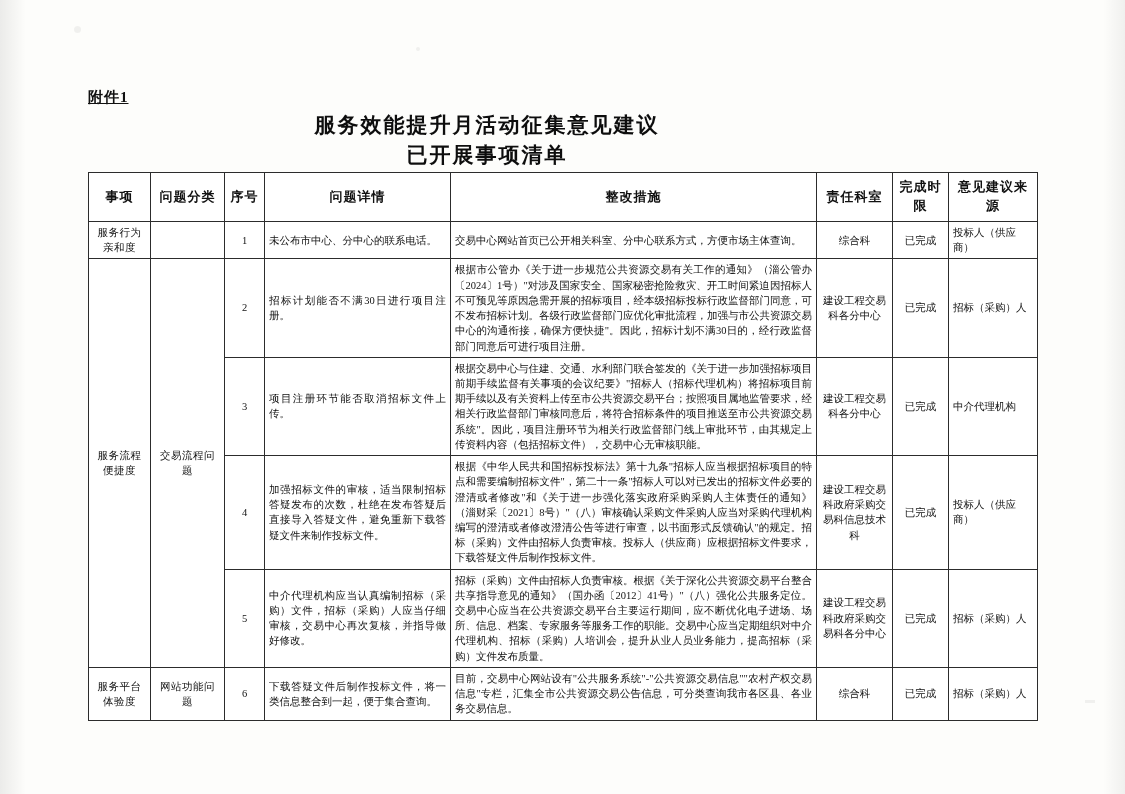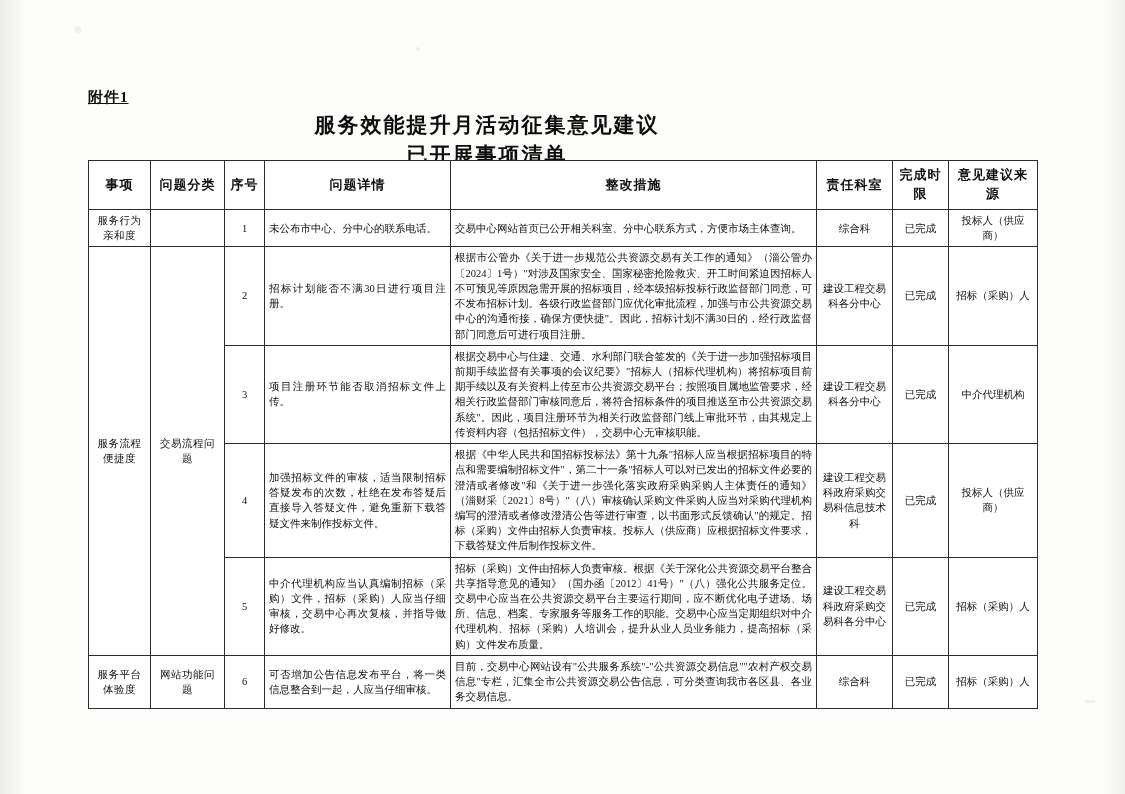--- a/index.html
+++ b/index.html
@@ -43,21 +43,21 @@
     letter-spacing: 2px;
     line-height: 30px;
     color: #0d0d0d;
   }
   .doc-title .line2 {
     display: block;
   }
   table.main {
     position: absolute;
     left: 88px;
-    top: 160px;
+    top: 172px;
     width: 949px;
     border-collapse: collapse;
     table-layout: fixed;
     background: #fff;
   }
   table.main th, table.main td {
     border: 1px solid #2c2c2c;
     vertical-align: middle;
     padding: 3px 4px;
     font-size: 10.5px;
@@ -93,21 +93,20 @@
   td.dept {
     text-align: center;
     font-size: 10.5px;
     line-height: 1.5;
   }
   td.deadline {
     text-align: center;
     font-size: 10.5px;
   }
   td.source {
-    text-align: center;
     font-size: 10.5px;
   }
   .col1 { width: 62px; }
   .col2 { width: 74px; }
   .col3 { width: 40px; }
   .col4 { width: 186px; }
   .col5 { width: 366px; }
   .col6 { width: 76px; }
   .col7 { width: 56px; }
   .col8 { width: 89px; }
@@ -214,21 +213,21 @@
         <td class="c-just">中介代理机构应当认真编制招标（采购）文件，招标（采购）人应当仔细审核，交易中心再次复核，并指导做好修改。</td>
         <td class="c-just">招标（采购）文件由招标人负责审核。根据《关于深化公共资源交易平台整合共享指导意见的通知》（国办函〔2012〕41号）"（八）强化公共服务定位。交易中心应当在公共资源交易平台主要运行期间，应不断优化电子进场、场所、信息、档案、专家服务等服务工作的职能。交易中心应当定期组织对中介代理机构、招标（采购）人培训会，提升从业人员业务能力，提高招标（采购）文件发布质量。</td>
         <td class="dept">建设工程交易科政府采购交易科各分中心</td>
         <td class="deadline">已完成</td>
         <td class="source">招标（采购）人</td>
       </tr>
       <tr>
         <td class="matter">服务平台体验度</td>
         <td class="cat">网站功能问题</td>
         <td class="seq">6</td>
-        <td class="c-just">可否增加公告信息发布平台，将一类信息整合到一起，人应当仔细审核。</td>
+        <td class="c-just">下载答疑文件后制作投标文件，将一类信息整合到一起，便于集合查询。</td>
         <td class="c-just">目前，交易中心网站设有"公共服务系统"-"公共资源交易信息""农村产权交易信息"专栏，汇集全市公共资源交易公告信息，可分类查询我市各区县、各业务交易信息。</td>
         <td class="dept">综合科</td>
         <td class="deadline">已完成</td>
         <td class="source">招标（采购）人</td>
       </tr>
     </tbody>
   </table>
 </div>
 
 </body></html>

